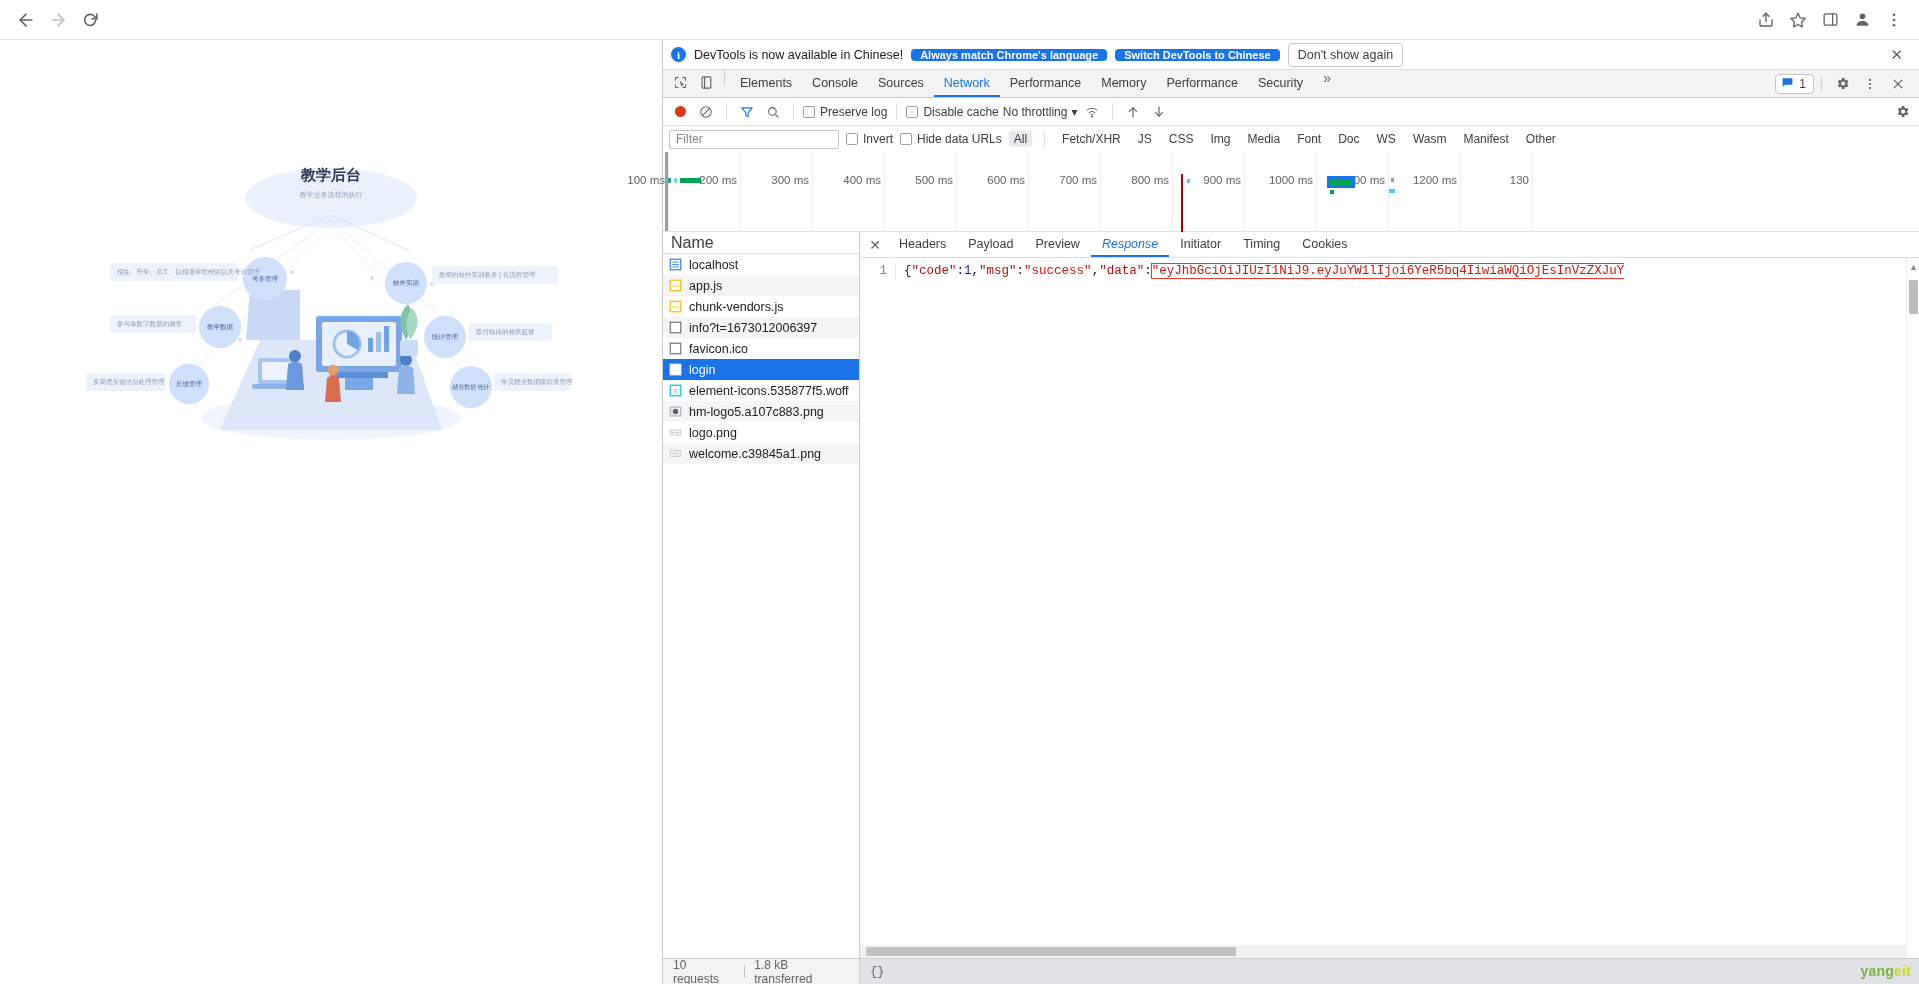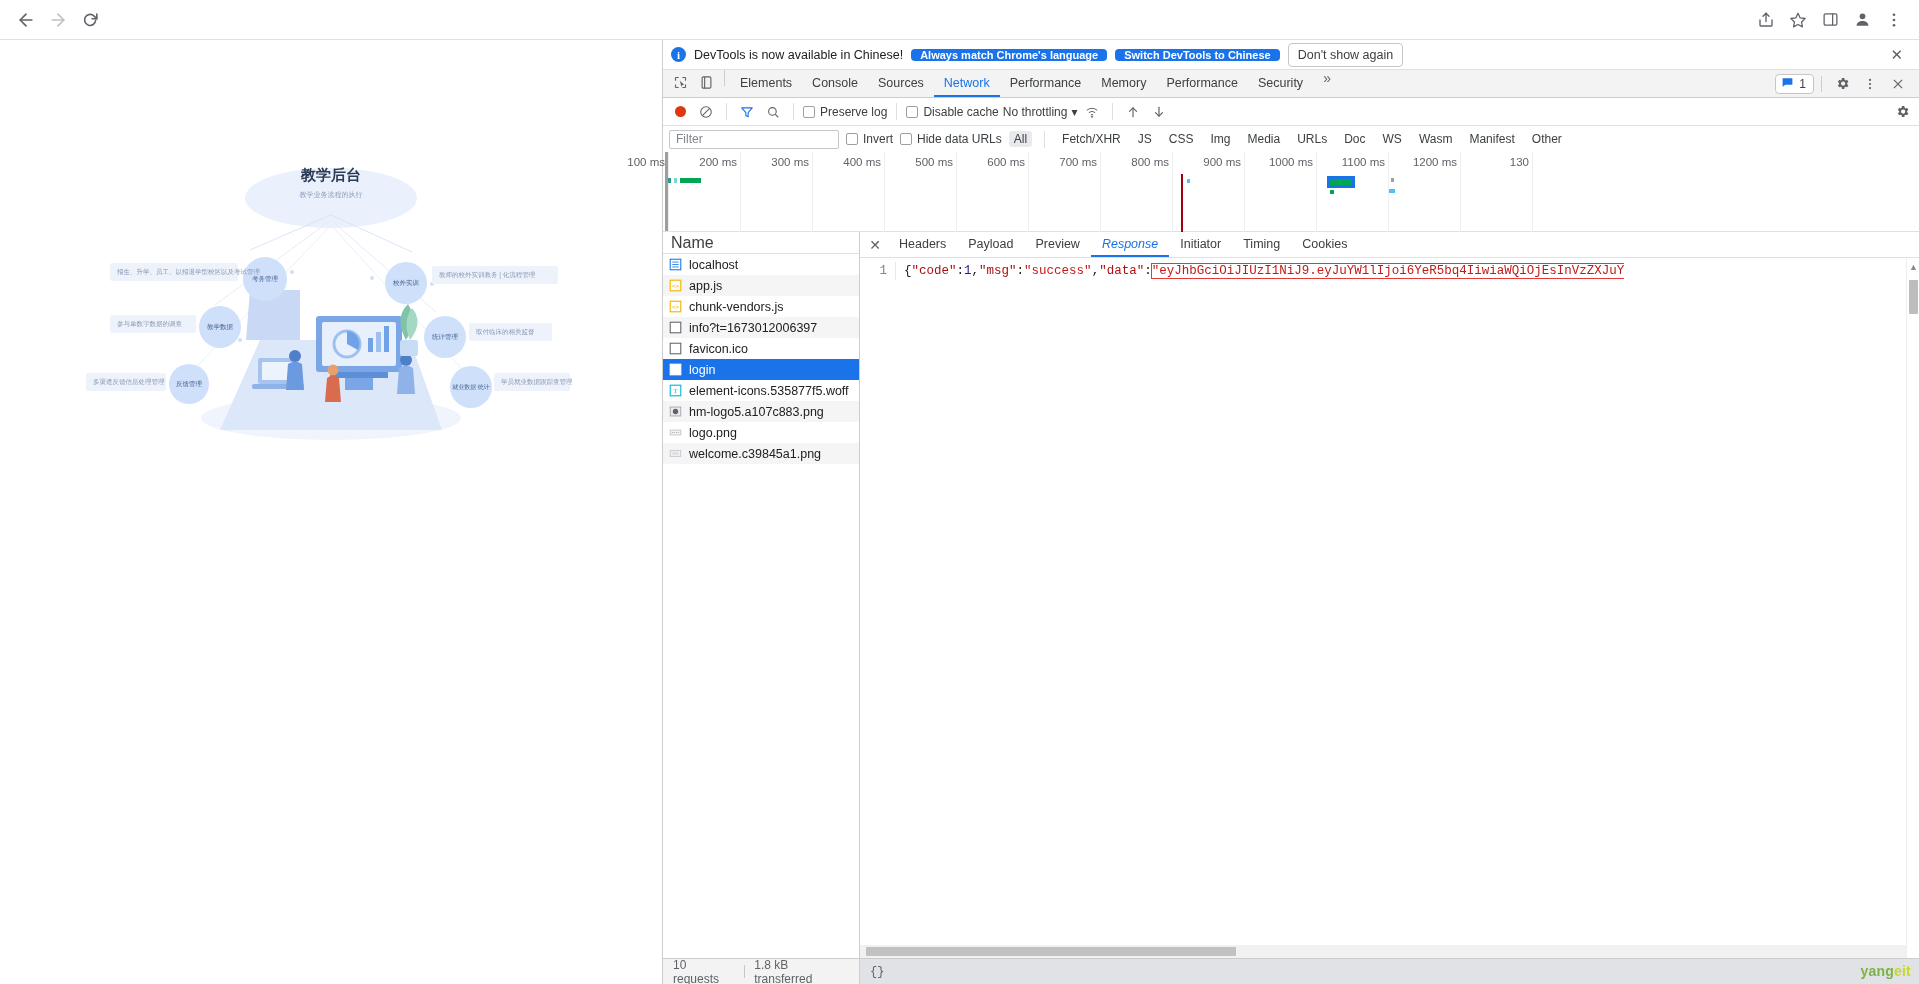--- a/index.html
+++ b/index.html
@@ -160,21 +160,21 @@
     padding:0 8px; border-bottom:1px solid #e0e0e0; background:#fff;
   }
 
   .dt-overview {
     height:80px; flex:0 0 auto; position:relative; background:#fff;
     border-bottom:1px solid #e0e0e0; display:flex;
   }
   .ov-gutter { width:3px; background:#9e9e9e; margin-left:2px; }
   .ov-grid { flex:1 1 auto; position:relative; }
   .ov-tick { position:absolute; top:0; height:80px; border-left:1px solid #efefef; }
-  .ov-tick span { position:absolute; right:4px; top:4px; font-size:11.5px; color:#5f6368; white-space:nowrap;}
+  .ov-tick span { position:absolute; right:4px; top:22px; font-size:11.5px; color:#5f6368; white-space:nowrap;}
   .ov-marker { position:absolute; top:22px; width:2px; height:58px; background:#a3000f; }
   .ov-bar { position:absolute; height:5px; }
 
   .dt-body { flex:1 1 auto; display:flex; min-height:0; }
   .req-panel {
     width:197px; flex:0 0 auto; border-right:1px solid #cdcdcd;
     display:flex; flex-direction:column; min-height:0; background:#fff;
   }
   .req-head {
     height:22px; flex:0 0 auto; border-bottom:1px solid #e0e0e0;
@@ -505,21 +505,21 @@
         <span class="ckbox"></span>
         <span class="ck-label">Hide data URLs</span>
       </span>
       <span class="ftype sel">All</span>
       <span class="vdiv"></span>
       <span class="ftype">Fetch/XHR</span>
       <span class="ftype">JS</span>
       <span class="ftype">CSS</span>
       <span class="ftype">Img</span>
       <span class="ftype">Media</span>
-      <span class="ftype">URLs</span>
+      <span class="ftype">Font</span>
       <span class="ftype">Doc</span>
       <span class="ftype">WS</span>
       <span class="ftype">Wasm</span>
       <span class="ftype">Manifest</span>
       <span class="ftype">Other</span>
     </div>
 
 
     <div class="dt-overview">
       <div class="ov-gutter"></div>

